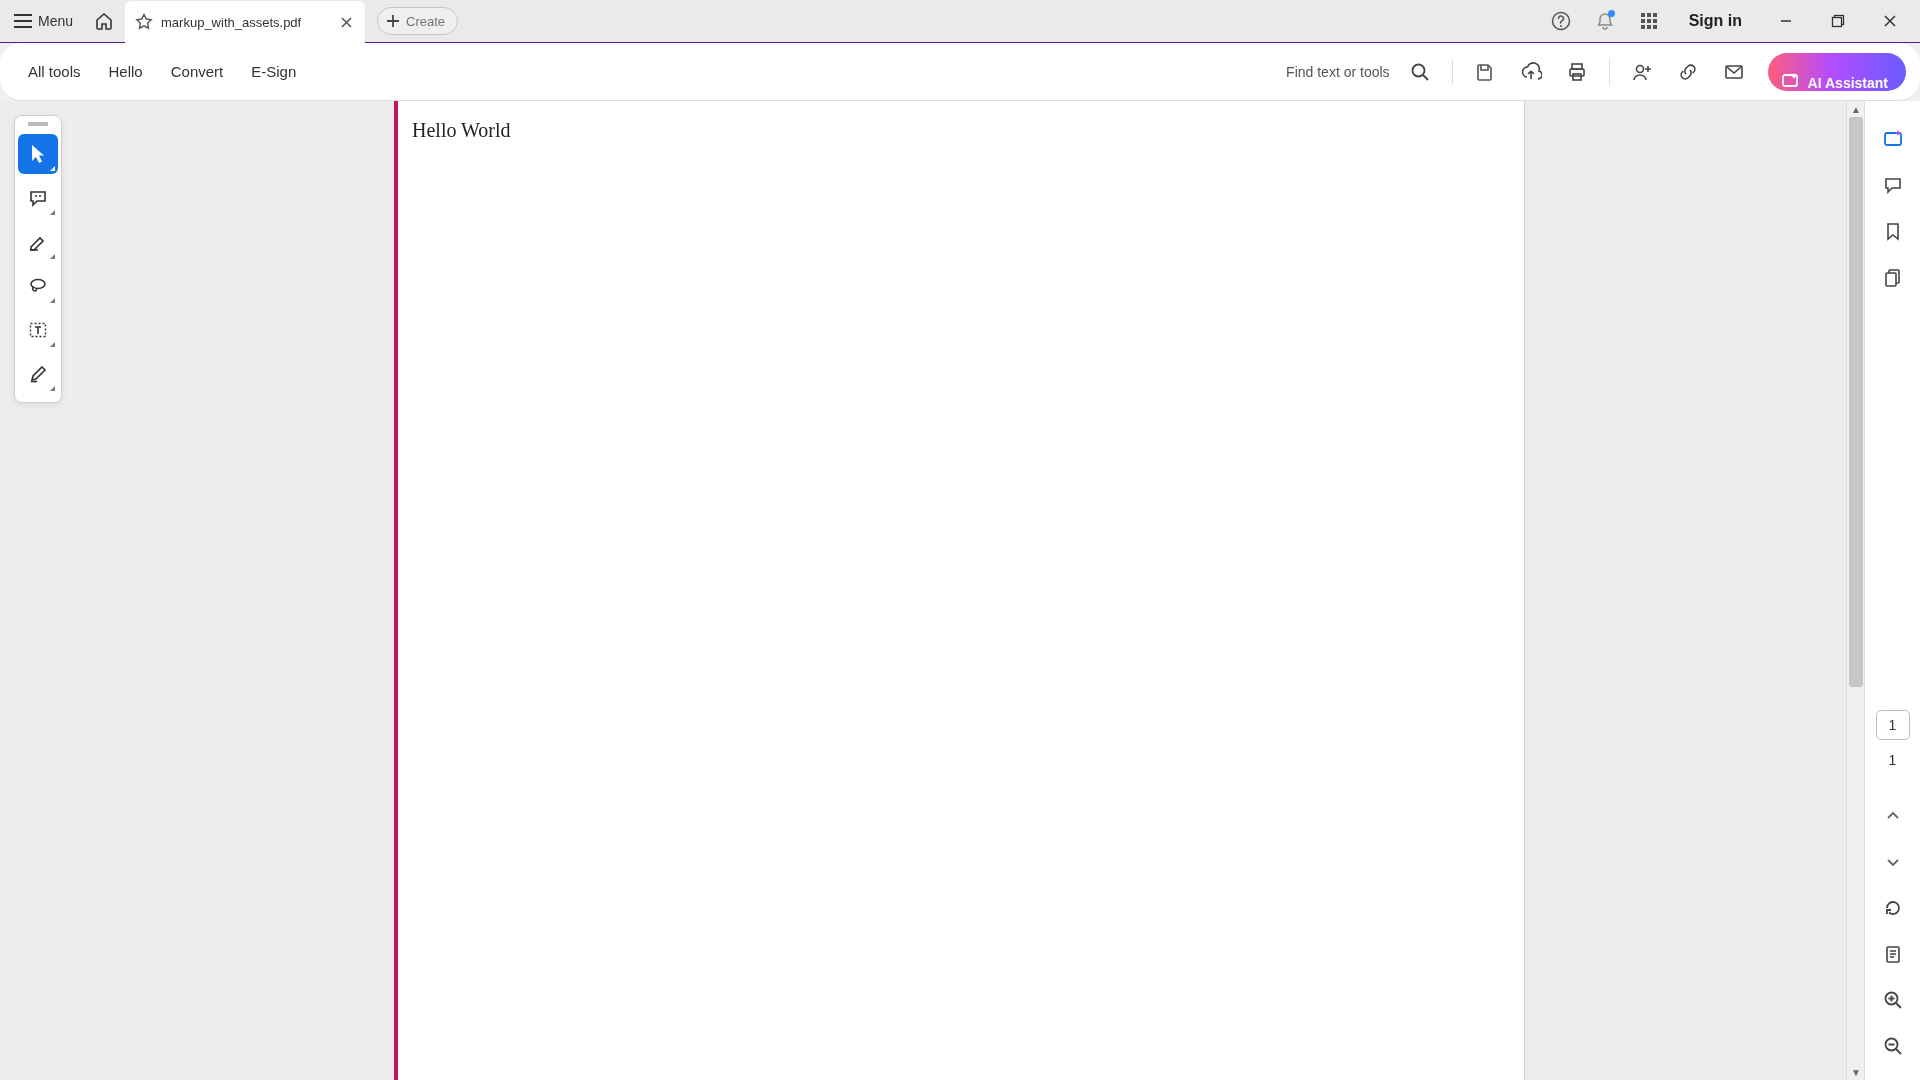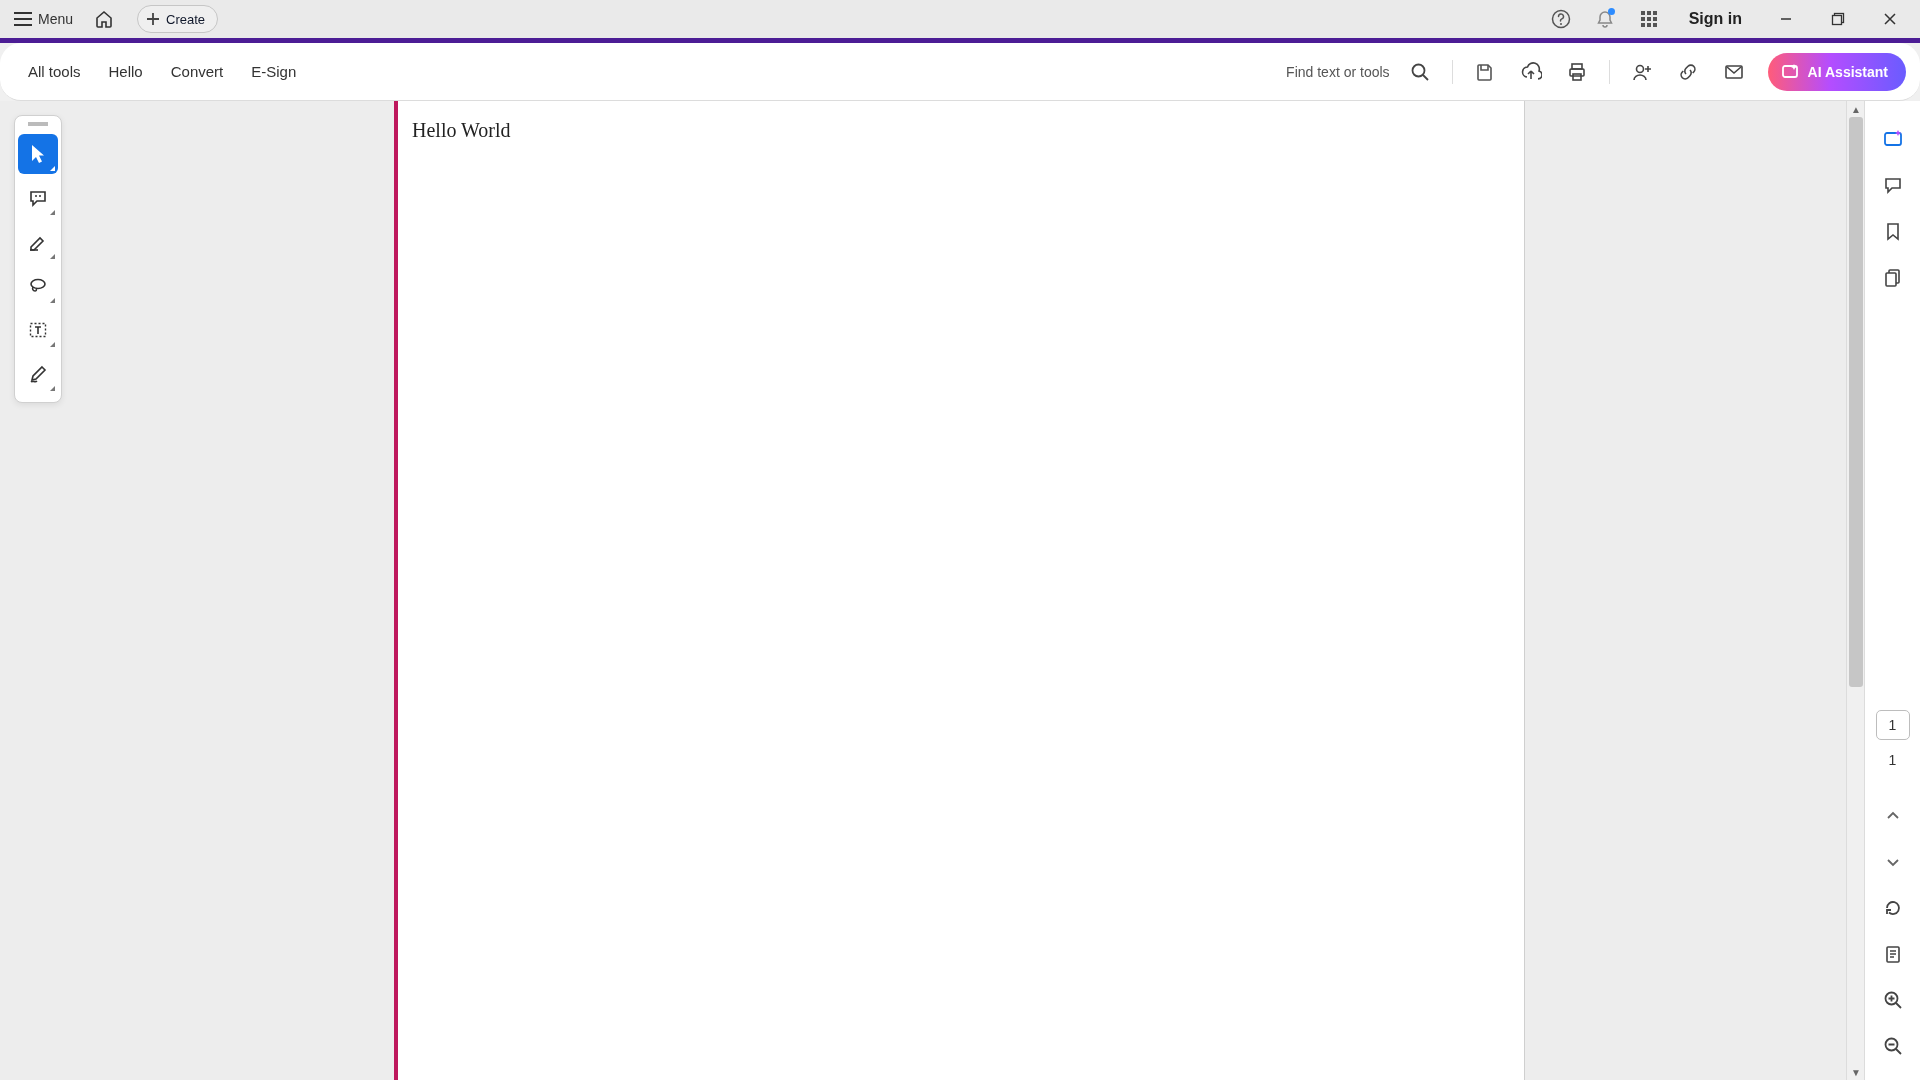--- a/index.html
+++ b/index.html
@@ -5,21 +5,21 @@
   * { margin: 0; padding: 0; box-sizing: border-box; font-family: "Segoe UI", Arial, sans-serif; }
   html, body { width: 1920px; height: 1080px; overflow: hidden; background: #f0f0f0; }
 
   
   .tabbar {
     height: 43px;
     background: #eaeaea;
     display: flex;
     align-items: center;
     padding: 0 4px;
-    border-bottom: 5px solid #4c1d95;
+    border-bottom: 1px solid #4c1d95;
   }
   .menu-btn { display: flex; align-items: center; gap: 6px; padding: 0 10px; height: 43px; cursor: pointer; font-size: 14px; color: #333; }
   .home-btn { width: 42px; height: 43px; display: flex; align-items: center; justify-content: center; cursor: pointer; }
   .tab {
     height: 43px;
     background: #fff;
     display: flex;
     align-items: center;
     padding: 0 12px 0 10px;
     border-top-left-radius: 6px;
@@ -36,21 +36,21 @@
     margin-left: 12px;
     height: 28px;
     border: 1px solid #c6c6c6;
     background: #efefef;
     border-radius: 14px;
     display: flex;
     align-items: center;
     gap: 6px;
     padding: 0 12px 0 8px;
     font-size: 13px;
-    color: #0f172a;
+    color: #737373;
     cursor: pointer;
   }
   .tabbar-right { margin-left: auto; display: flex; align-items: center; gap: 4px; padding-right: 2px; }
   .tb-icon { width: 40px; height: 43px; display: flex; align-items: center; justify-content: center; cursor: pointer; position: relative; }
   .notif-dot { position: absolute; top: 10px; right: 10px; width: 7px; height: 7px; background:#2d8cff; border-radius:50%; }
   .signin { font-size: 16px; font-weight: 700; color: #222; padding: 0 16px; cursor: pointer; }
   .win-btn { width: 48px; height: 43px; display: flex; align-items: center; justify-content: center; cursor: pointer; }
 
   
   .menubar {
@@ -68,21 +68,21 @@
   .mb-icon { width: 40px; height: 40px; display: flex; align-items: center; justify-content: center; cursor: pointer; border-radius: 6px; }
   .mb-sep { width: 1px; height: 24px; background: #ddd; margin: 0 6px; }
   .ai-btn {
     height: 38px;
     border-radius: 20px;
     background: linear-gradient(90deg,#ff5c7a 0%,#b44dff 45%,#6a5cff 100%);
     color: #fff;
     font-size: 14px;
     font-weight: 600;
     display: flex;
-    align-items: center;
+    align-items: flex-end;
     gap: 8px;
     padding: 0 18px 0 12px;
     cursor: pointer;
     margin-left: 8px;
   }
 
   
   .workspace {
     position: relative;
     height: calc(1080px - 43px - 58px);
@@ -184,20 +184,33 @@
   </div>
 
   <div class="home-btn">
     <span>
       <svg width="20" height="20" viewBox="0 0 20 20">
           <path d="M3 9l7-6 7 6v8a1 1 0 0 1-1 1h-4v-5H8v5H4a1 1 0 0 1-1-1V9z" fill="none" stroke="#333" stroke-width="1.6"></path>
         </svg>
     </span>
   </div>
 
+  <div class="tab">
+    <span>
+      <svg width="18" height="18" viewBox="0 0 18 18">
+          <path d="M9 1.5l2.2 4.5 5 .7-3.6 3.5.9 5L9 12.9l-4.5 2.3.9-5L1.8 6.7l5-.7L9 1.5z" fill="none" stroke="#555" stroke-width="1.4"></path>
+        </svg>
+    </span>
+    <span>markup_with_assets.pdf</span>
+    <span class="close">
+      <svg width="13" height="13" viewBox="0 0 13 13">
+          <path d="M2 2l9 9M11 2l-9 9" stroke="#555" stroke-width="1.6"></path>
+        </svg>
+    </span>
+  </div>
 
   <div class="create-btn">
     <span>
       <svg width="14" height="14" viewBox="0 0 14 14">
           <path d="M7 1v12M1 7h12" stroke="#444" stroke-width="1.8"></path>
         </svg>
     </span>
     <span>Create</span>
   </div>
 

